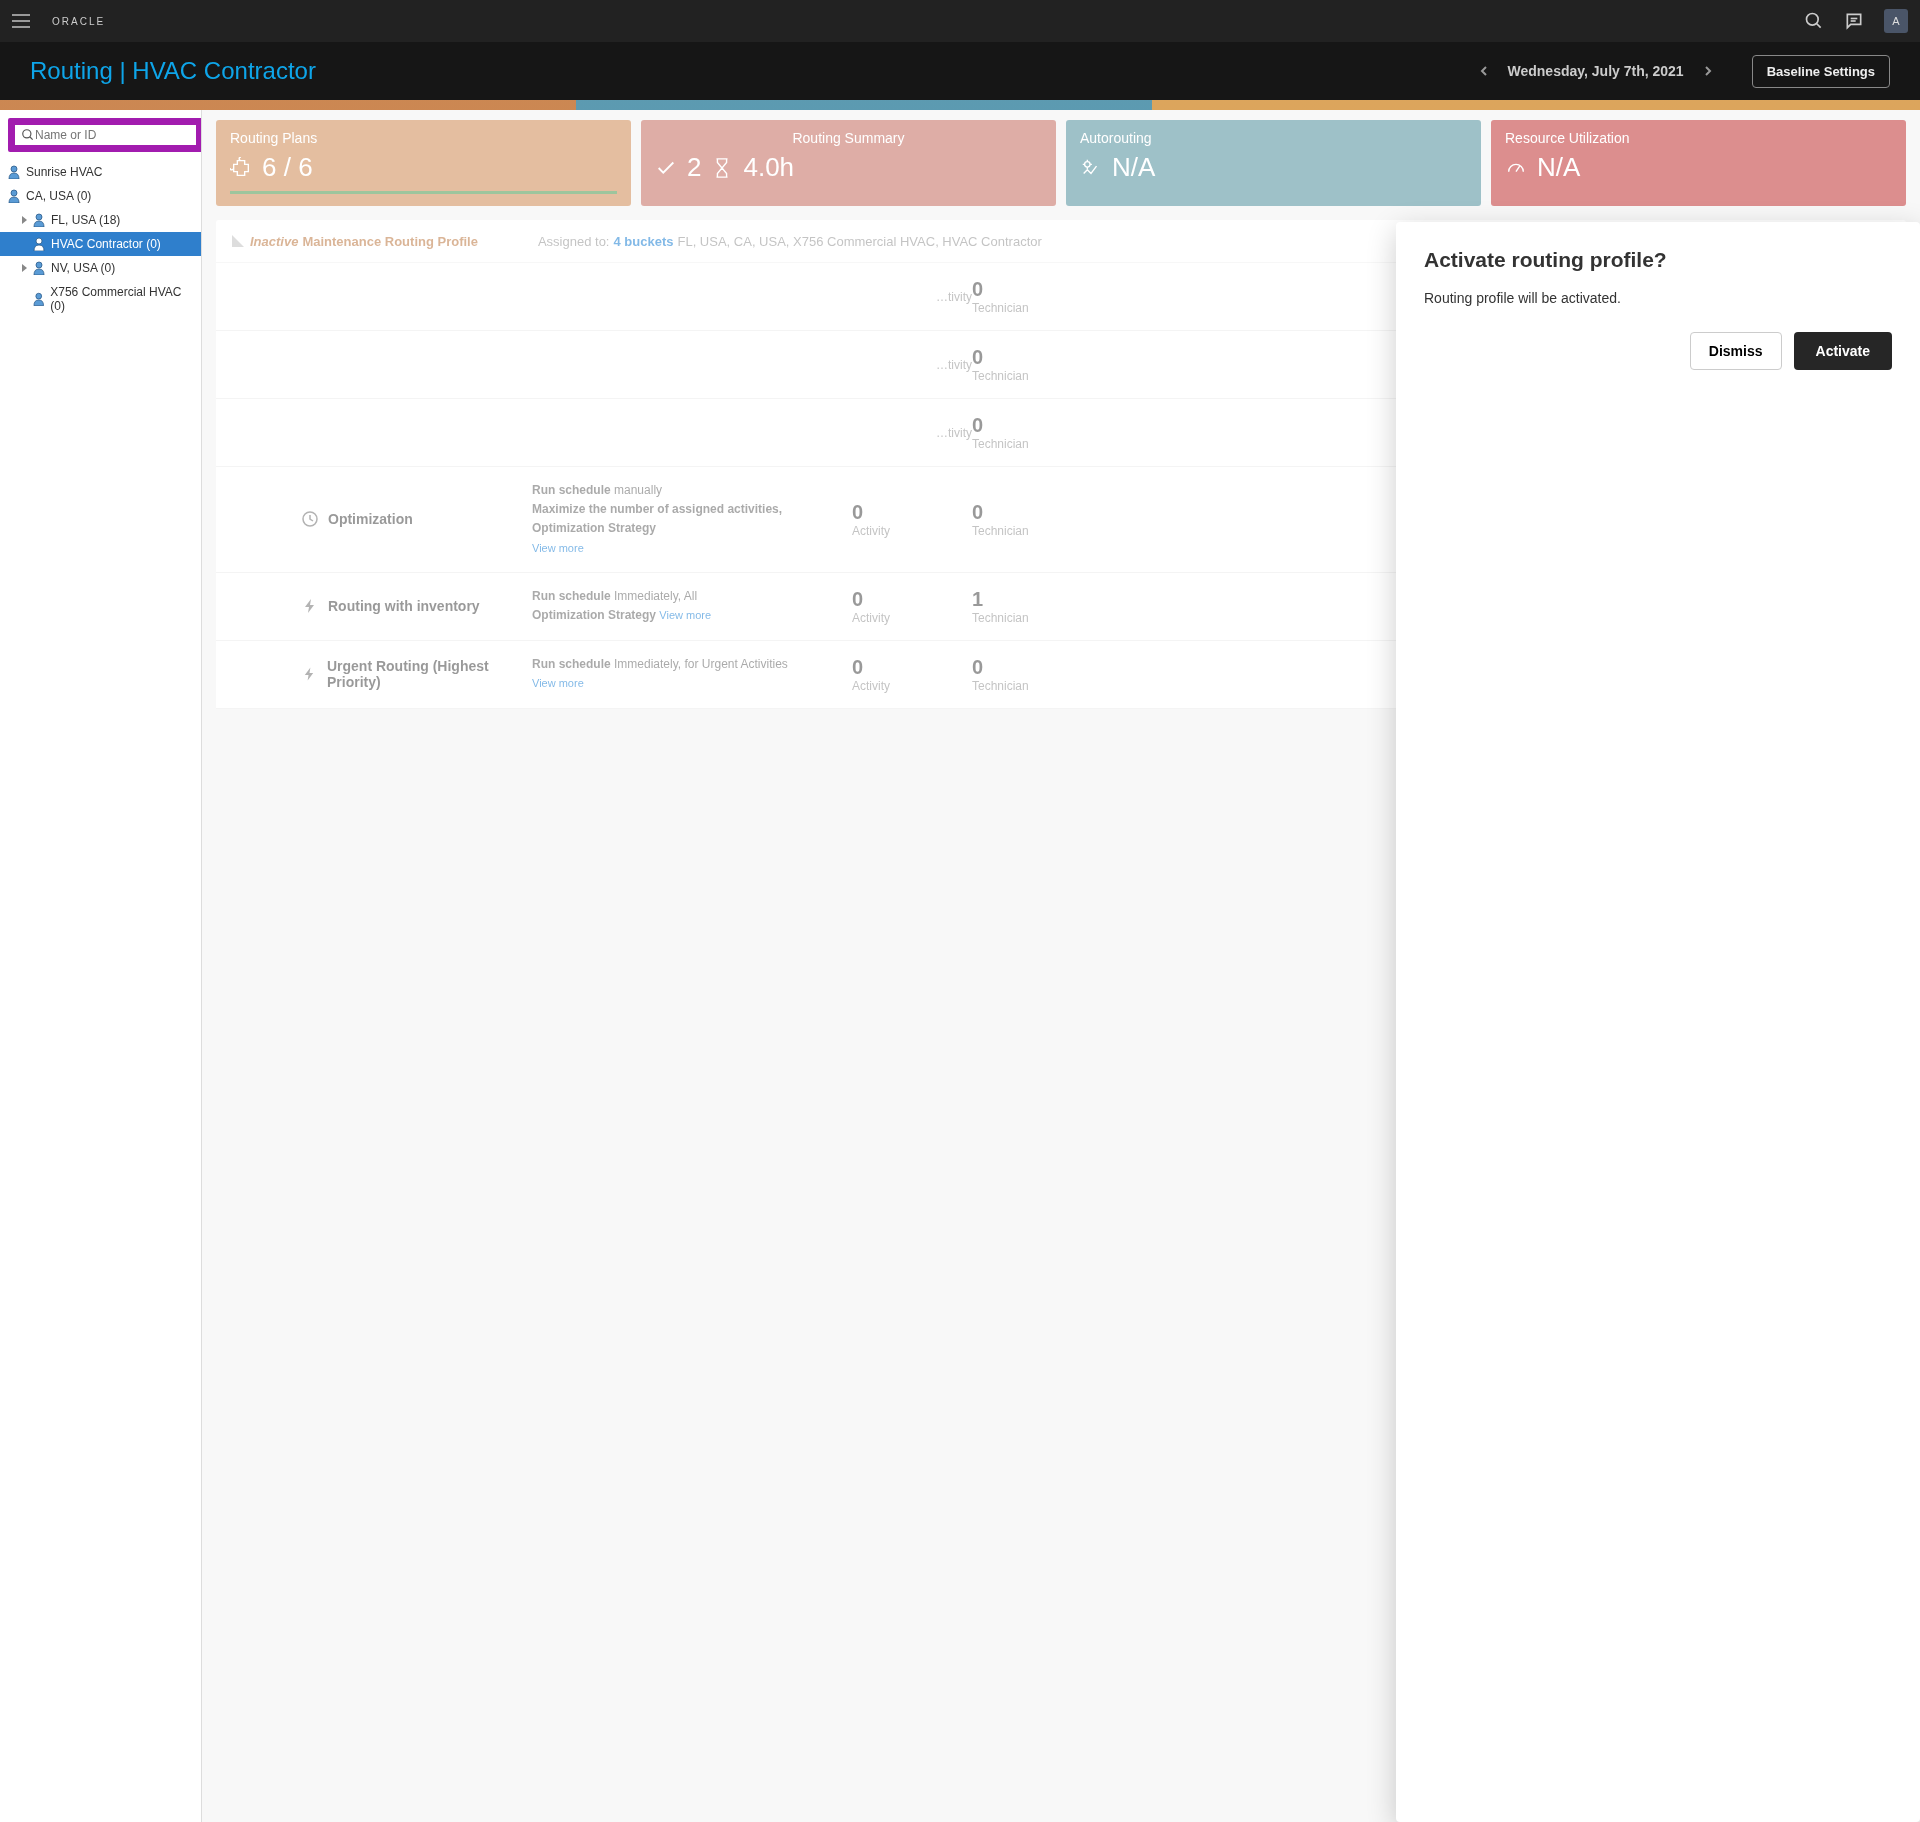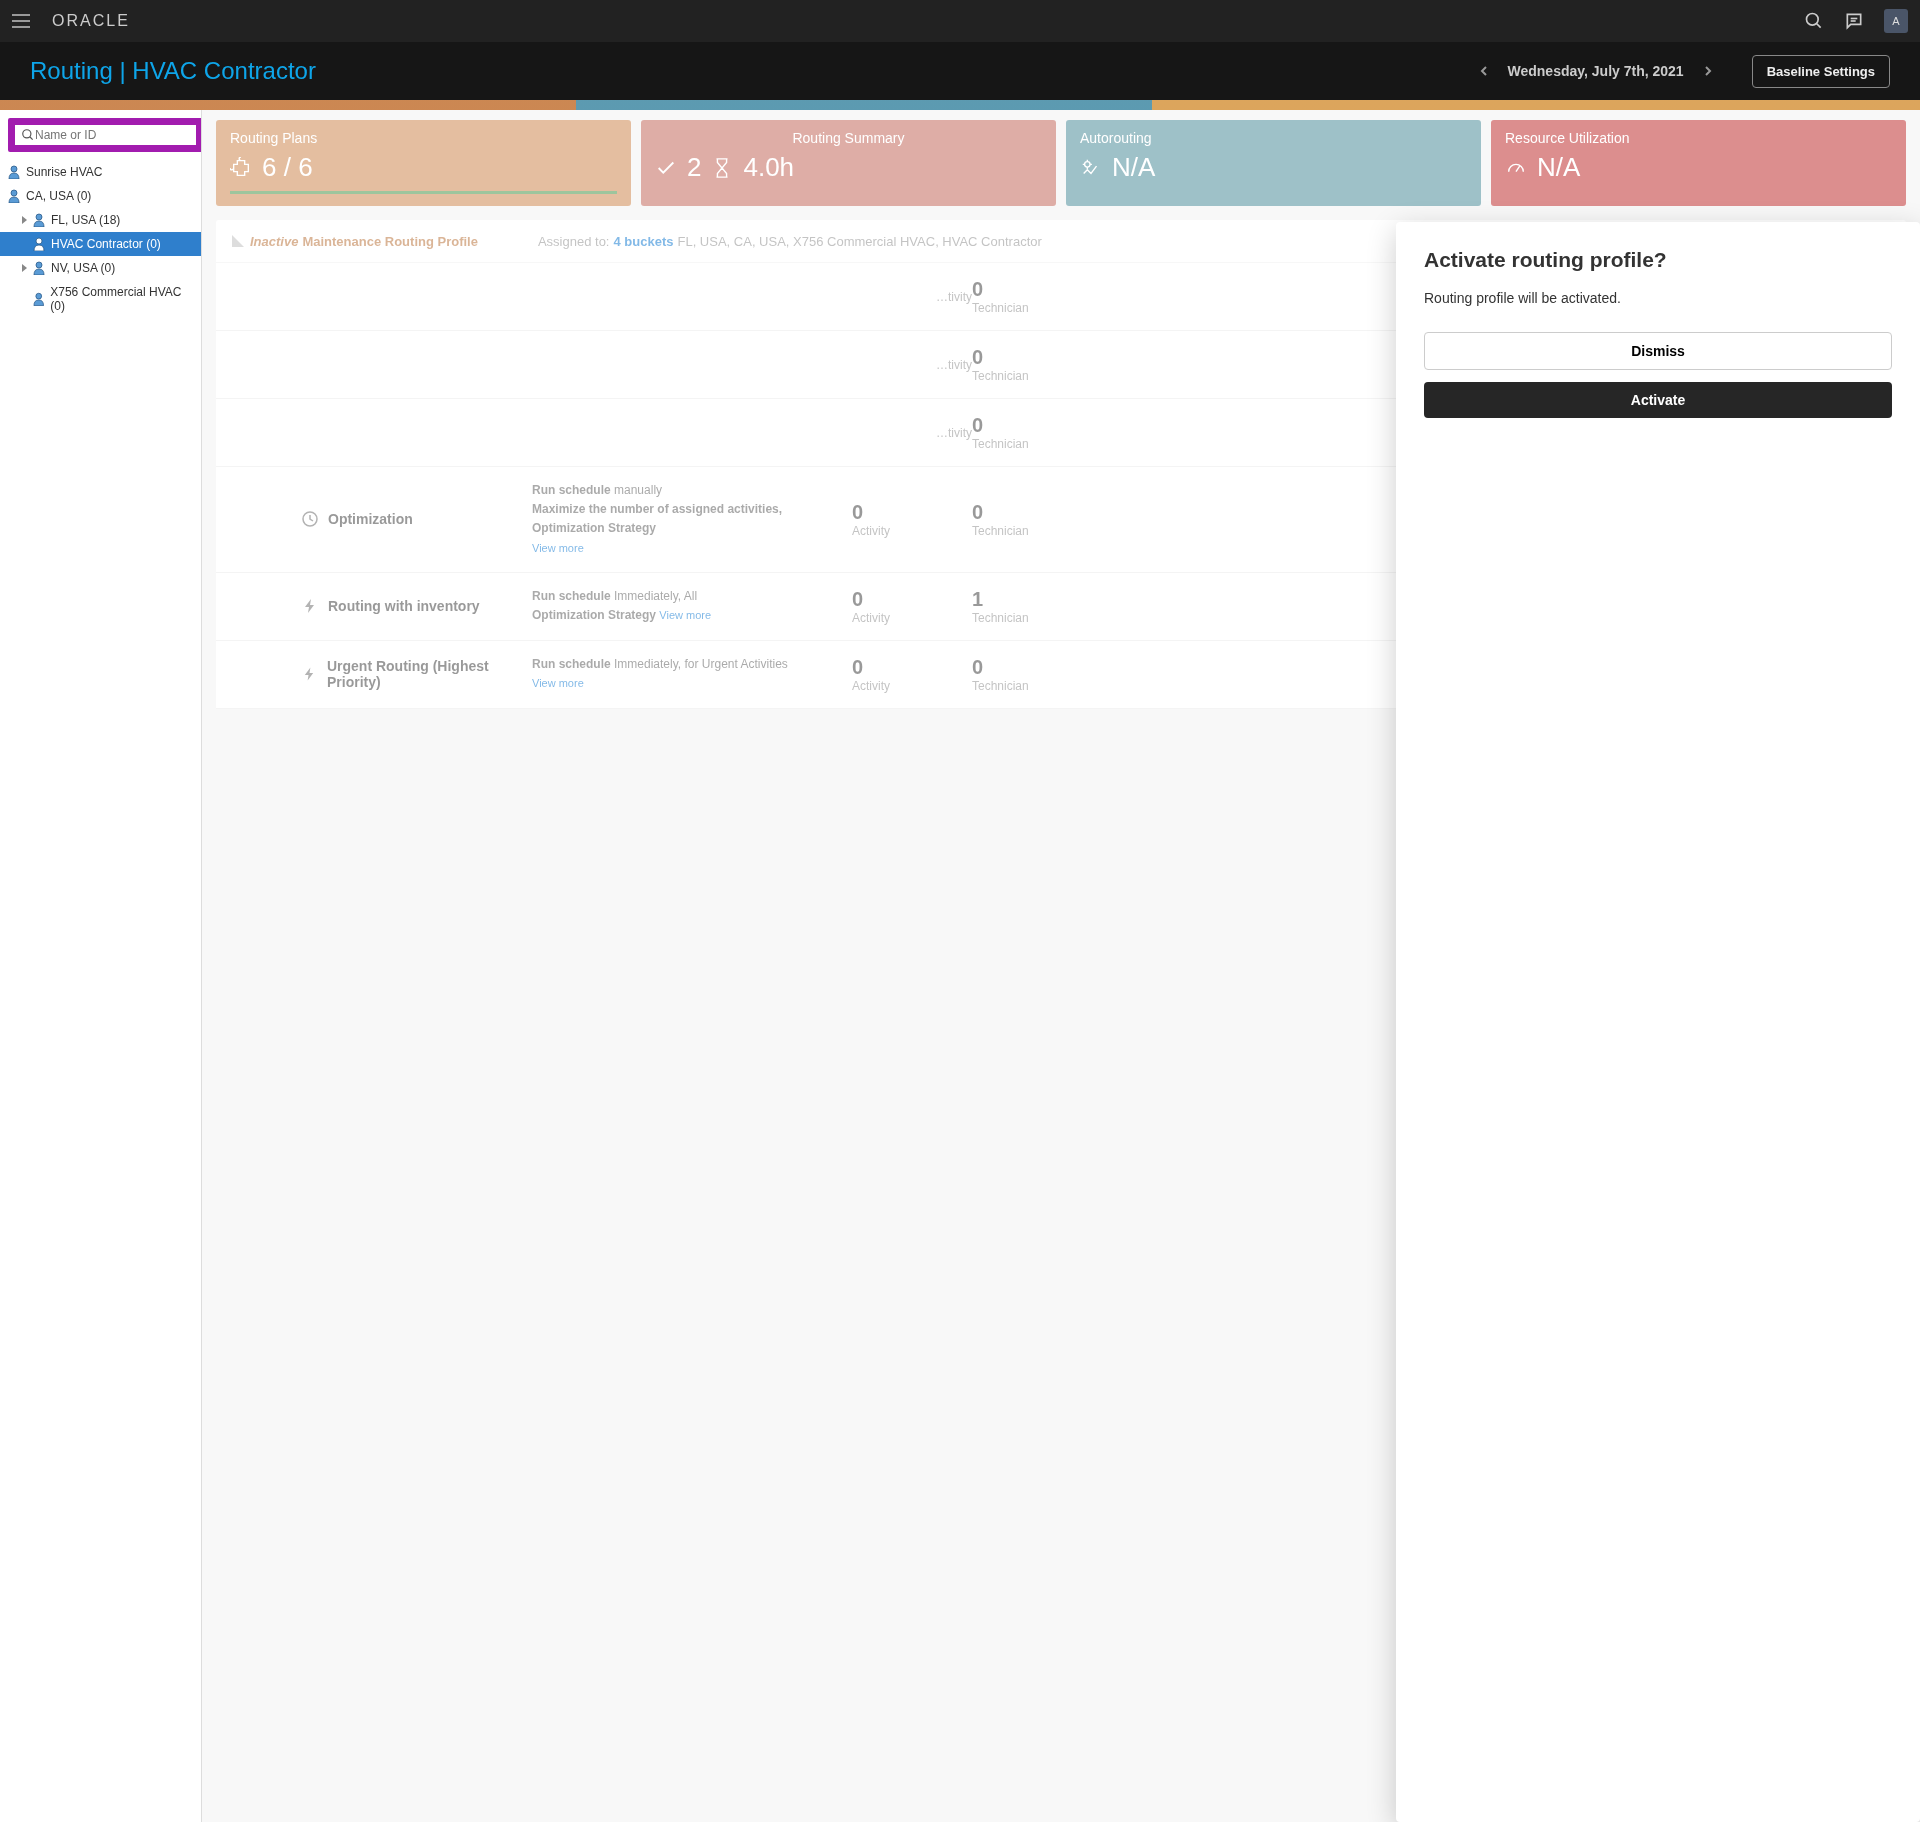--- a/index.html
+++ b/index.html
@@ -1,20 +1,20 @@
 <!DOCTYPE html>
 <html><head>
 <meta charset="utf-8">
 <style>
 * { margin: 0; padding: 0; box-sizing: border-box; font-family: -apple-system, BlinkMacSystemFont, "Segoe UI", Helvetica, Arial, sans-serif; }
 body { background: #fff; color: #333; }
 .app-header { background: #222; color: #fff; height: 42px; display: flex; align-items: center; padding: 0 12px; }
 .hamburger { width: 28px; height: 28px; display: flex; flex-direction: column; justify-content: center; gap: 4px; margin-right: 12px; cursor: pointer; }
 .hamburger span { display: block; height: 2px; background: #999; width: 18px; }
-.oracle-logo { color: #ccc; font-size: 16px; font-weight: 400; letter-spacing: 2px; text-align: right; }
+.oracle-logo { color: #ccc; font-size: 10px; font-weight: 400; letter-spacing: 2px; text-align: right; }
 .header-right { margin-left: auto; display: flex; align-items: center; gap: 20px; }
 .header-icon { width: 20px; height: 20px; color: #ccc; cursor: pointer; }
 .avatar { width: 24px; height: 24px; background: #4a5568; border-radius: 3px; display: flex; align-items: center; justify-content: center; font-size: 11px; color: #ddd; }
 
 .sub-header { background: #161616; color: #fff; height: 58px; display: flex; align-items: center; padding: 0 30px; }
 .page-title { font-size: 24px; font-weight: 400; color: #0ea5e9; }
 .date-nav { margin-left: auto; display: flex; align-items: center; gap: 18px; }
 .date-arrow { width: 12px; height: 12px; cursor: pointer; color: #999; }
 .date-text { font-size: 14px; color: #ccc; font-weight: 600; }
 .baseline-btn { border: 1px solid #888; border-radius: 4px; background: transparent; color: #eee; padding: 8px 14px; font-size: 13px; font-weight: 600; cursor: pointer; margin-left: 20px; }
@@ -68,21 +68,21 @@
 .stat-col { width: 120px; }
 .stat-value { font-size: 20px; font-weight: 700; }
 .stat-label { font-size: 12px; color: #888; }
 .row-menu { margin-left: auto; color: #999; cursor: pointer; }
 
 .overlay { position: absolute; inset: 0; background: rgba(255,255,255,0.5); display: flex; justify-content: flex-end; padding-top: 112px; pointer-events: none; }
 .overlay .dialog { pointer-events: auto; }
 .dialog { width: 524px; background: #fff; border-radius: 4px; box-shadow: 0 8px 30px rgba(0,0,0,0.2); padding: 26px 28px 22px 28px; }
 .dialog-title { font-size: 21px; font-weight: 700; margin-bottom: 18px; }
 .dialog-body { font-size: 14px; color: #333; margin-bottom: 26px; }
-.dialog-actions { display: flex; justify-content: flex-end; gap: 12px; flex-direction: column; }
+.dialog-actions { display: flex; justify-content: flex-end; gap: 12px; }
 .btn-dismiss { padding: 10px 18px; background: #fff; border: 1px solid #ccc; border-radius: 4px; font-size: 14px; font-weight: 600; cursor: pointer; }
 .btn-activate { padding: 10px 22px; background: #262626; color: #fff; border: none; border-radius: 4px; font-size: 14px; font-weight: 600; cursor: pointer; }
 
 .routing-icon { width: 16px; height: 16px; }
 </style>
 </head>
 <body>
 
 <div class="app-header">
   <div class="hamburger">

